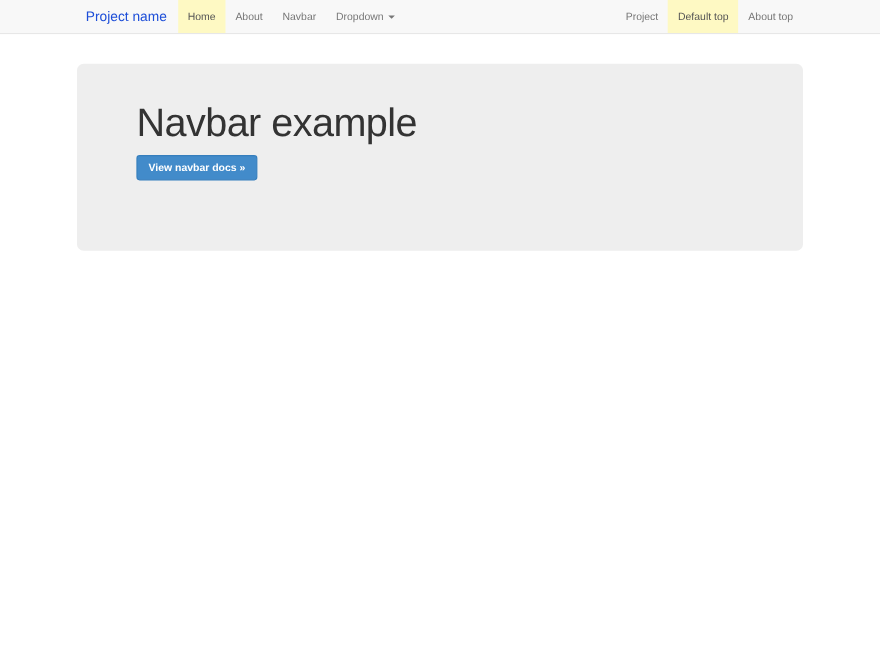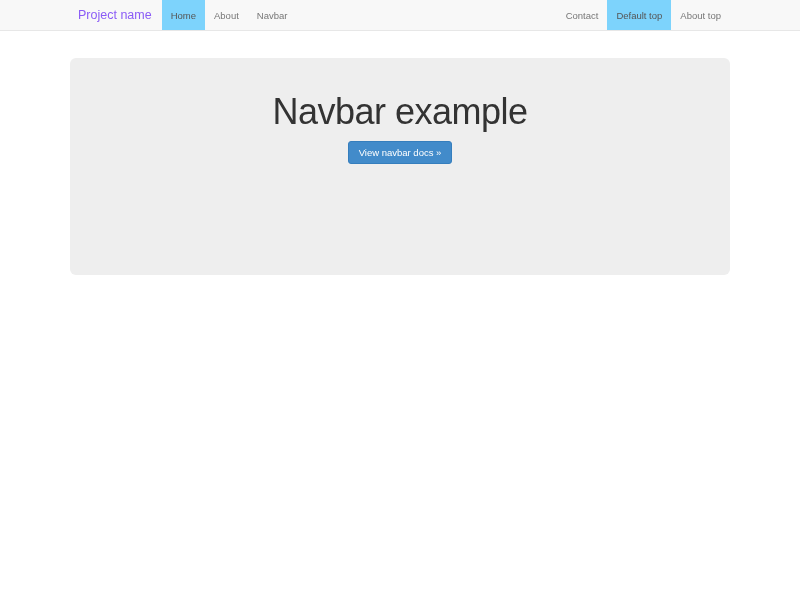--- a/index.html
+++ b/index.html
@@ -22,21 +22,21 @@
   .navbar .container {
     display: flex;
     align-items: stretch;
     height: 30px;
   }
   .brand {
     display: flex;
     align-items: center;
     padding: 0 8px;
     font-size: 12.5px;
-    color: #8b5cf6;
+    color: #1d4ed8;
     text-decoration: none;
     cursor: pointer;
     white-space: nowrap;
     text-align: center;
   }
   ul.nav {
     display: flex;
     list-style: none;
     align-items: stretch;
   }
@@ -45,40 +45,39 @@
   ul.nav li {
     display: flex;
     align-items: center;
     padding: 0 9px;
     font-size: 9.5px;
     color: #777777;
     cursor: pointer;
     white-space: nowrap;
   }
   ul.nav li.active {
-    background: #7dd3fc;
+    background: #fef9c3;
     color: #555555;
   }
   .caret {
     display: inline-block;
     width: 0;
     height: 0;
     margin-left: 4px;
     border-left: 3px solid transparent;
     border-right: 3px solid transparent;
     border-top: 3px solid #777777;
   }
   .content { margin-top: 27px; }
   .jumbotron {
     background: #eeeeee;
     border-radius: 6px;
-    padding: 30px 32px;
-    height: 217px;
+    padding: 30px 54px;
+    height: 170px;
     overflow: hidden;
-    text-align: center;
   }
   .jumbotron h1 {
     margin-top: 5px;
     font-size: 36px;
     line-height: 1.05;
     font-weight: 500;
     letter-spacing: -0.5px;
     color: #333333;
   }
   .jumbotron p {
@@ -90,21 +89,21 @@
   }
   .btn-primary {
     display: inline-block;
     margin-top: 10px;
     padding: 5px 10px;
     background: #428bca;
     border: 1px solid #357ebd;
     border-radius: 3px;
     color: #ffffff;
     font-size: 9.5px;
-    font-weight: normal;
+    font-weight: bold;
     text-decoration: none;
     cursor: pointer;
     white-space: nowrap;
   }
 </style>
 </head>
 <body>
 
 <nav class="navbar">
   <div class="container">
@@ -112,24 +111,28 @@
     <ul class="nav nav-left">
       <li class="active">
         <span>Home</span>
       </li>
       <li>
         <span>About</span>
       </li>
       <li>
         <span>Navbar</span>
       </li>
+      <li>
+        <span>Dropdown</span>
+        <span class="caret"></span>
+      </li>
     </ul>
     <ul class="nav nav-right">
       <li>
-        <span>Contact</span>
+        <span>Project</span>
       </li>
       <li class="active">
         <span>Default top</span>
       </li>
       <li>
         <span>About top</span>
       </li>
     </ul>
   </div>
 </nav>

